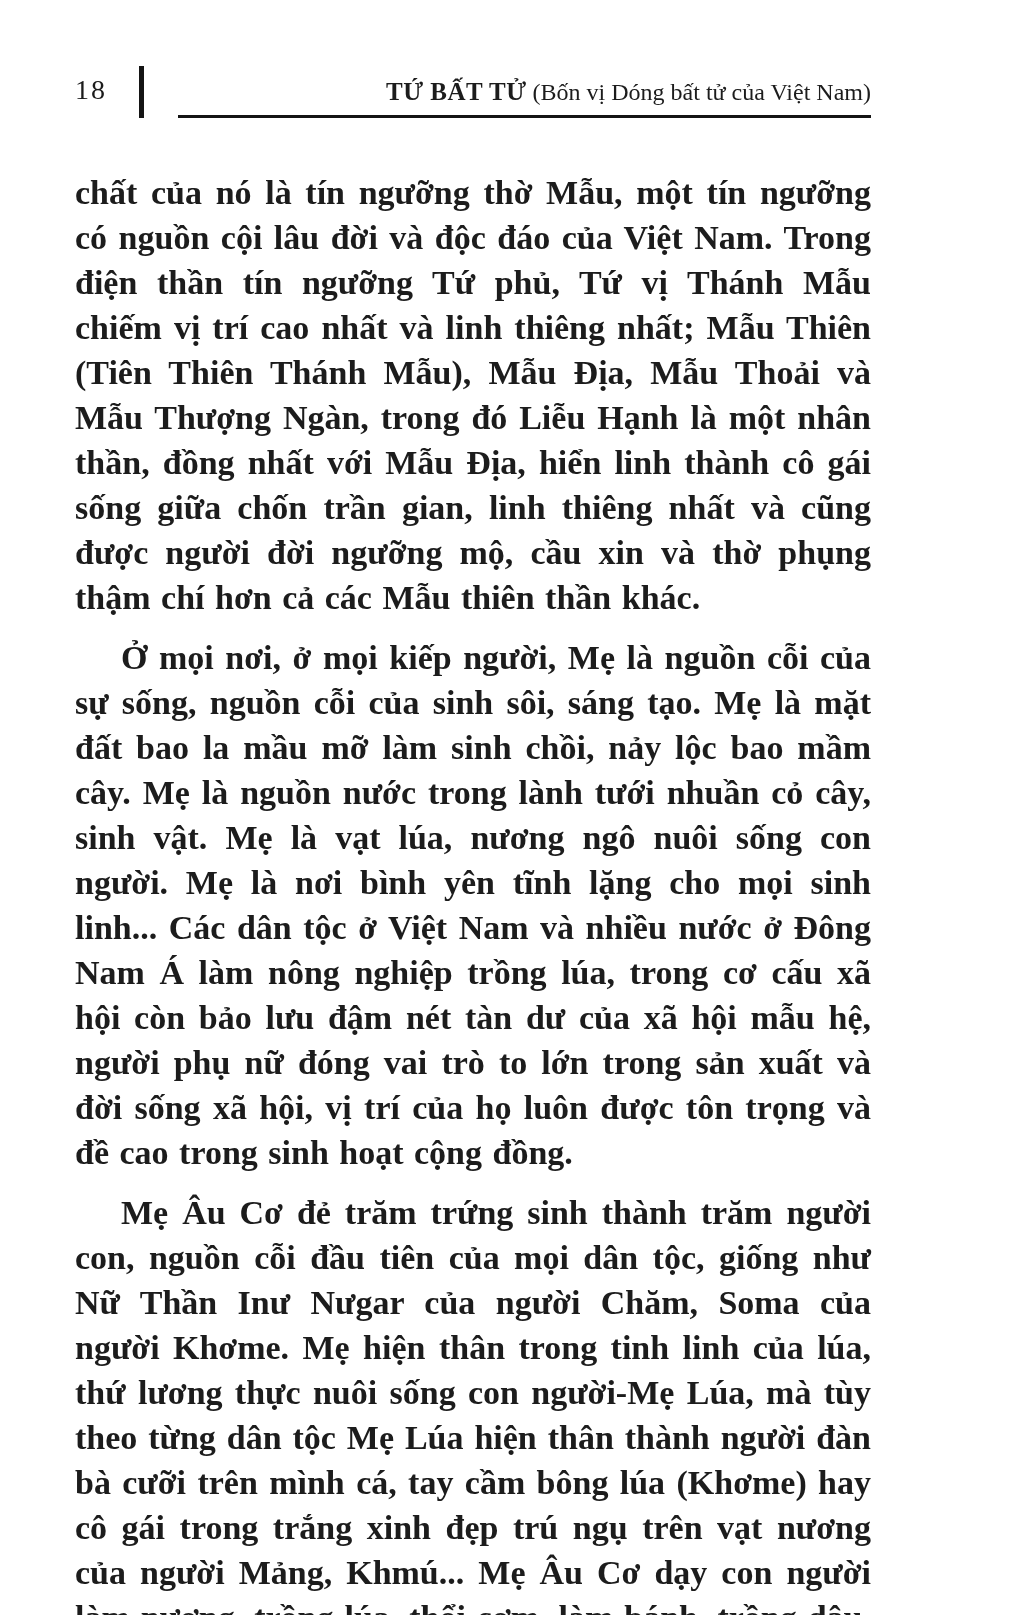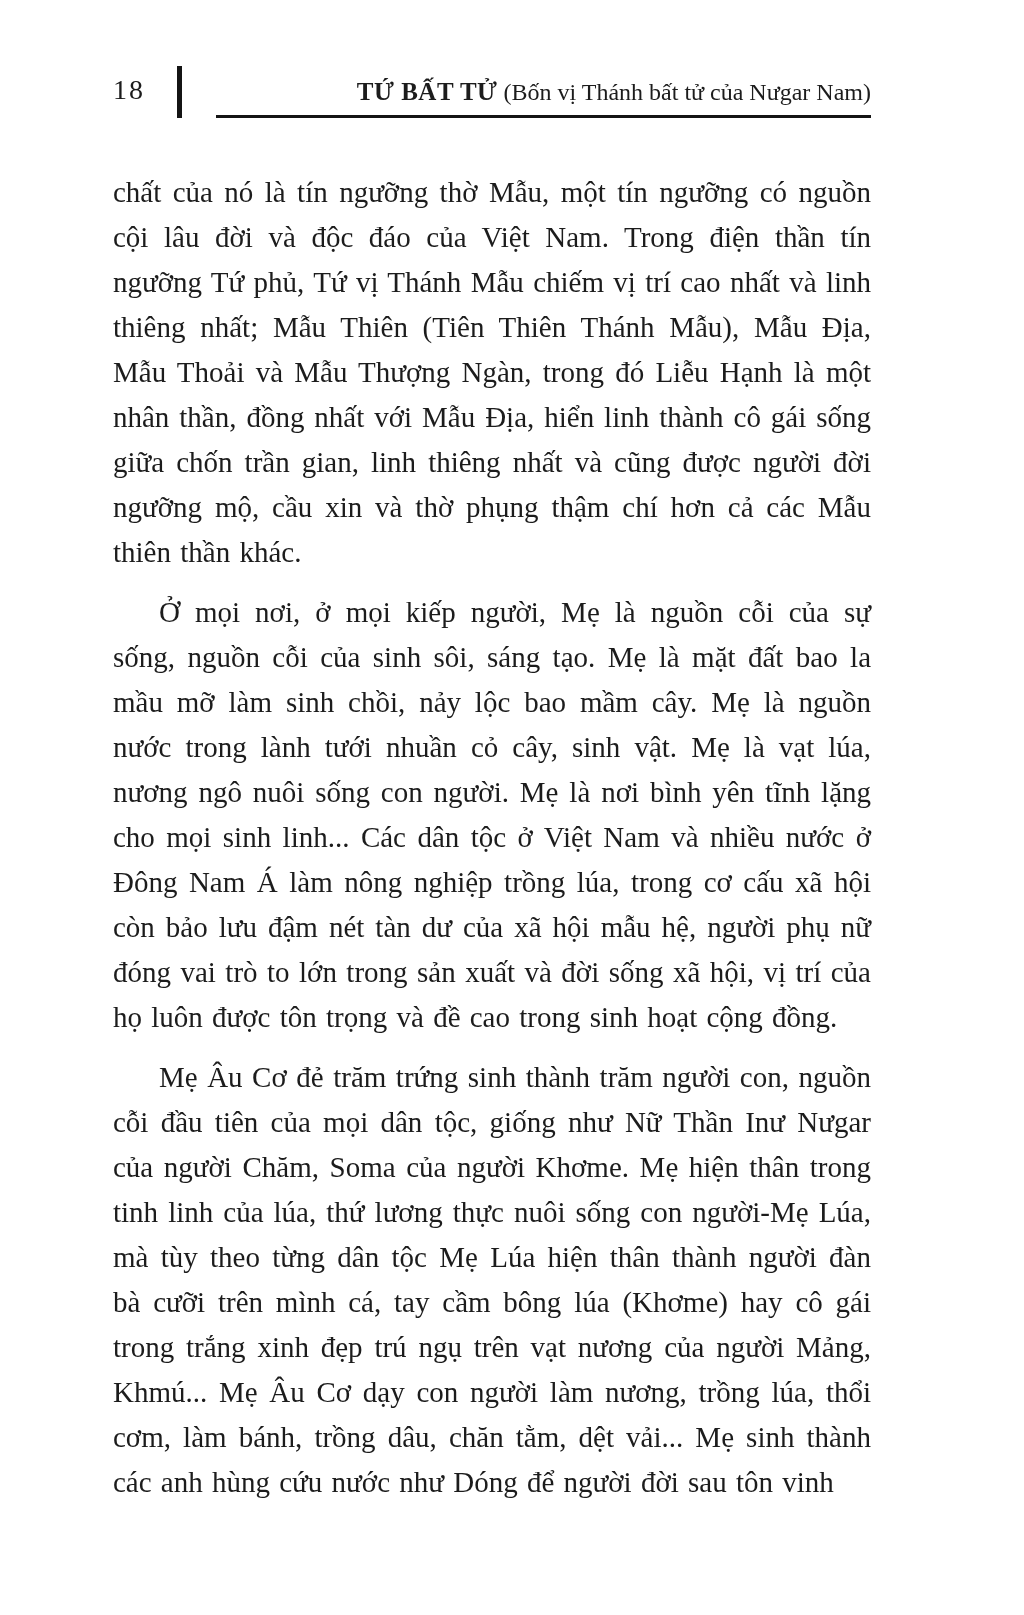--- a/index.html
+++ b/index.html
@@ -11,21 +11,21 @@
     width: 1024px;
     height: 1615px;
     font-family: "Liberation Serif", serif;
     color: #1c1c1c;
     overflow: hidden;
   }
   .page {
     box-sizing: border-box;
     width: 1023px;
     height: 1615px;
-    padding: 66px 152px 40px 113px;
+    padding: 66px 152px 40px 75px;
   }
   
   .header {
     display: flex;
     align-items: flex-end;
   }
   .pageno {
     font-size: 28px;
     line-height: 1;
     padding-bottom: 14px;
@@ -53,40 +53,41 @@
   }
   .title-rest {
     font-weight: 400;
     font-size: 24px;
   }
   
   .body-text {
     margin-top: 52px;
   }
   .body-text p {
-    font-size: 29px;
+    font-size: 34px;
     line-height: 45px;
     text-align: justify;
     margin: 0 0 15px 0;
     word-spacing: 2px;
+    font-weight: bold;
   }
   .body-text p.indent {
     text-indent: 46px;
   }
 </style>
 </head>
 <body>
 
 <div class="page">
 
   <div class="header">
     <div class="pageno">18</div>
     <div class="vbar"></div>
     <div class="title-wrap">
-      <span class="title-bold">TỨ BẤT TỬ</span><span class="title-rest"> (Bốn vị Thánh bất tử của Nưgar Nam)</span>
+      <span class="title-bold">TỨ BẤT TỬ</span><span class="title-rest"> (Bốn vị Dóng bất tử của Việt Nam)</span>
     </div>
   </div>
 
   <div class="body-text">
     <p>chất của nó là tín ngưỡng thờ Mẫu, một tín ngưỡng có nguồn cội lâu đời và độc đáo của Việt Nam. Trong điện thần tín ngưỡng Tứ phủ, Tứ vị Thánh Mẫu chiếm vị trí cao nhất và linh thiêng nhất; Mẫu Thiên (Tiên Thiên Thánh Mẫu), Mẫu Địa, Mẫu Thoải và Mẫu Thượng Ngàn, trong đó Liễu Hạnh là một nhân thần, đồng nhất với Mẫu Địa, hiển linh thành cô gái sống giữa chốn trần gian, linh thiêng nhất và cũng được người đời ngưỡng mộ, cầu xin và thờ phụng thậm chí hơn cả các Mẫu thiên thần khác.</p>
     <p class="indent">Ở mọi nơi, ở mọi kiếp người, Mẹ là nguồn cỗi của sự sống, nguồn cỗi của sinh sôi, sáng tạo. Mẹ là mặt đất bao la mầu mỡ làm sinh chồi, nảy lộc bao mầm cây. Mẹ là nguồn nước trong lành tưới nhuần cỏ cây, sinh vật. Mẹ là vạt lúa, nương ngô nuôi sống con người. Mẹ là nơi bình yên tĩnh lặng cho mọi sinh linh... Các dân tộc ở Việt Nam và nhiều nước ở Đông Nam Á làm nông nghiệp trồng lúa, trong cơ cấu xã hội còn bảo lưu đậm nét tàn dư của xã hội mẫu hệ, người phụ nữ đóng vai trò to lớn trong sản xuất và đời sống xã hội, vị trí của họ luôn được tôn trọng và đề cao trong sinh hoạt cộng đồng.</p>
     <p class="indent">Mẹ Âu Cơ đẻ trăm trứng sinh thành trăm người con, nguồn cỗi đầu tiên của mọi dân tộc, giống như Nữ Thần Inư Nưgar của người Chăm, Soma của người Khơme. Mẹ hiện thân trong tinh linh của lúa, thứ lương thực nuôi sống con người-Mẹ Lúa, mà tùy theo từng dân tộc Mẹ Lúa hiện thân thành người đàn bà cưỡi trên mình cá, tay cầm bông lúa (Khơme) hay cô gái trong trắng xinh đẹp trú ngụ trên vạt nương của người Mảng, Khmú... Mẹ Âu Cơ dạy con người làm nương, trồng lúa, thổi cơm, làm bánh, trồng dâu, chăn tằm, dệt vải... Mẹ sinh thành các anh hùng cứu nước như Dóng để người đời sau tôn vinh</p>
   </div>
 
 </div>

